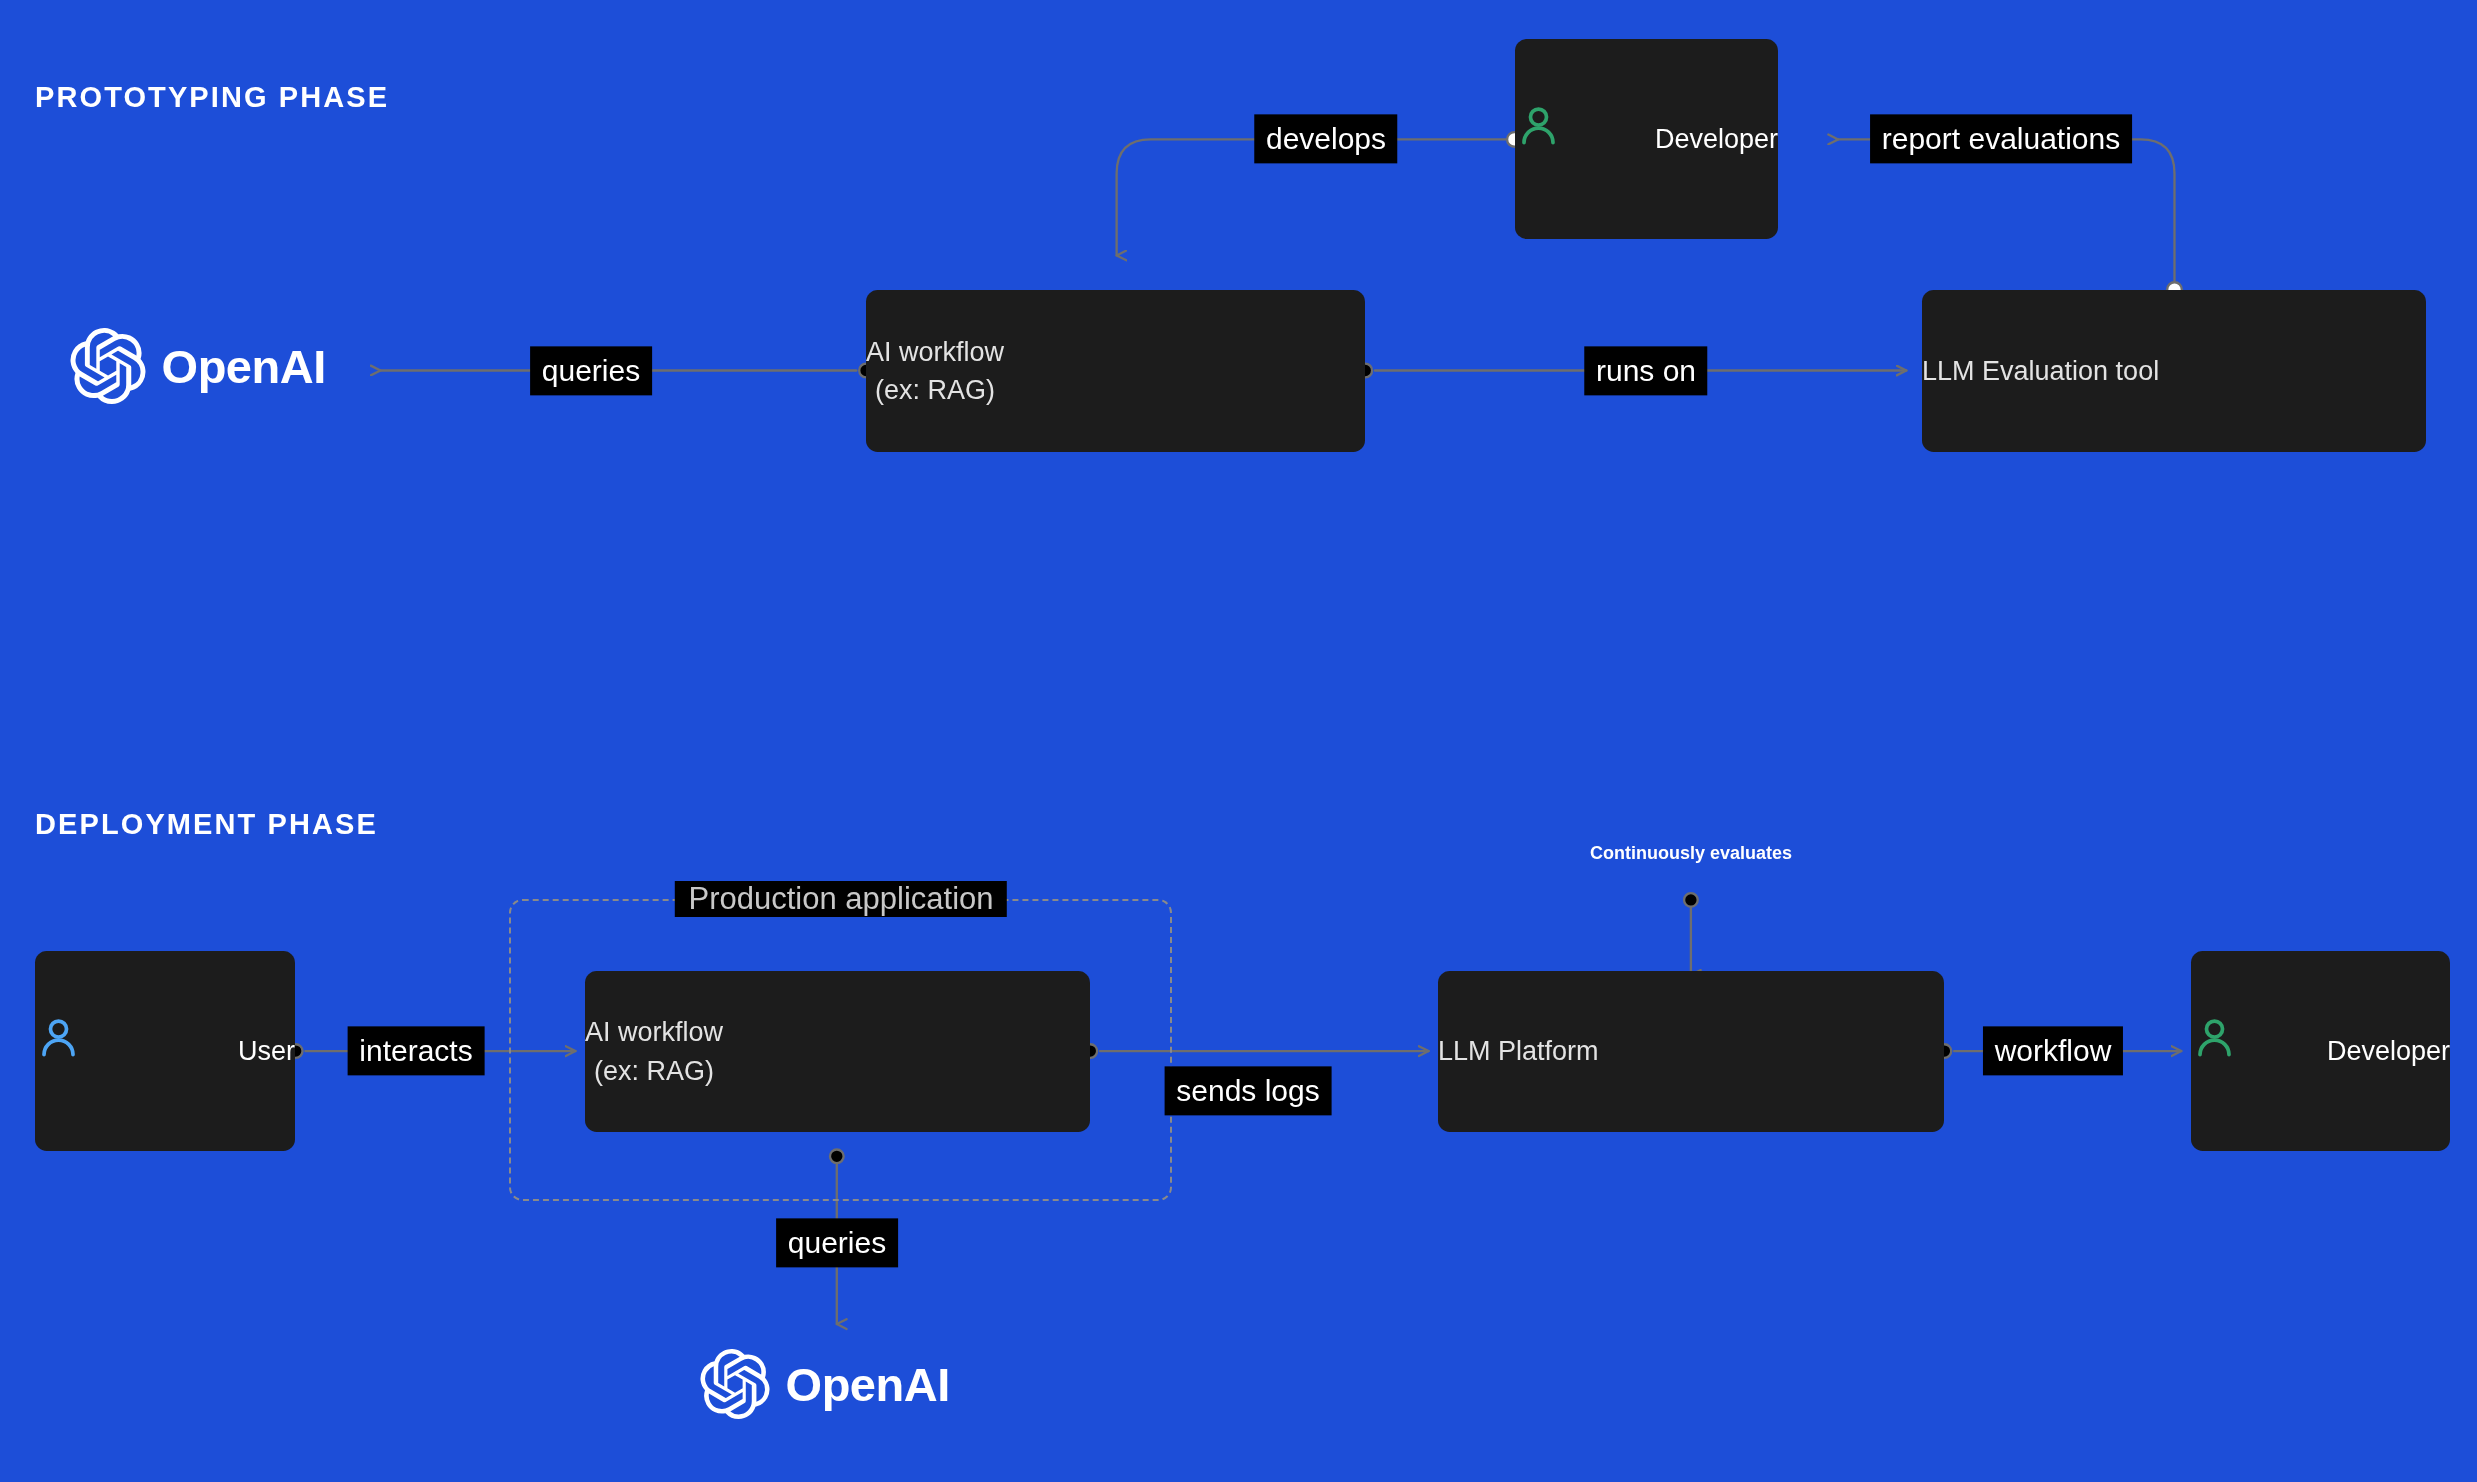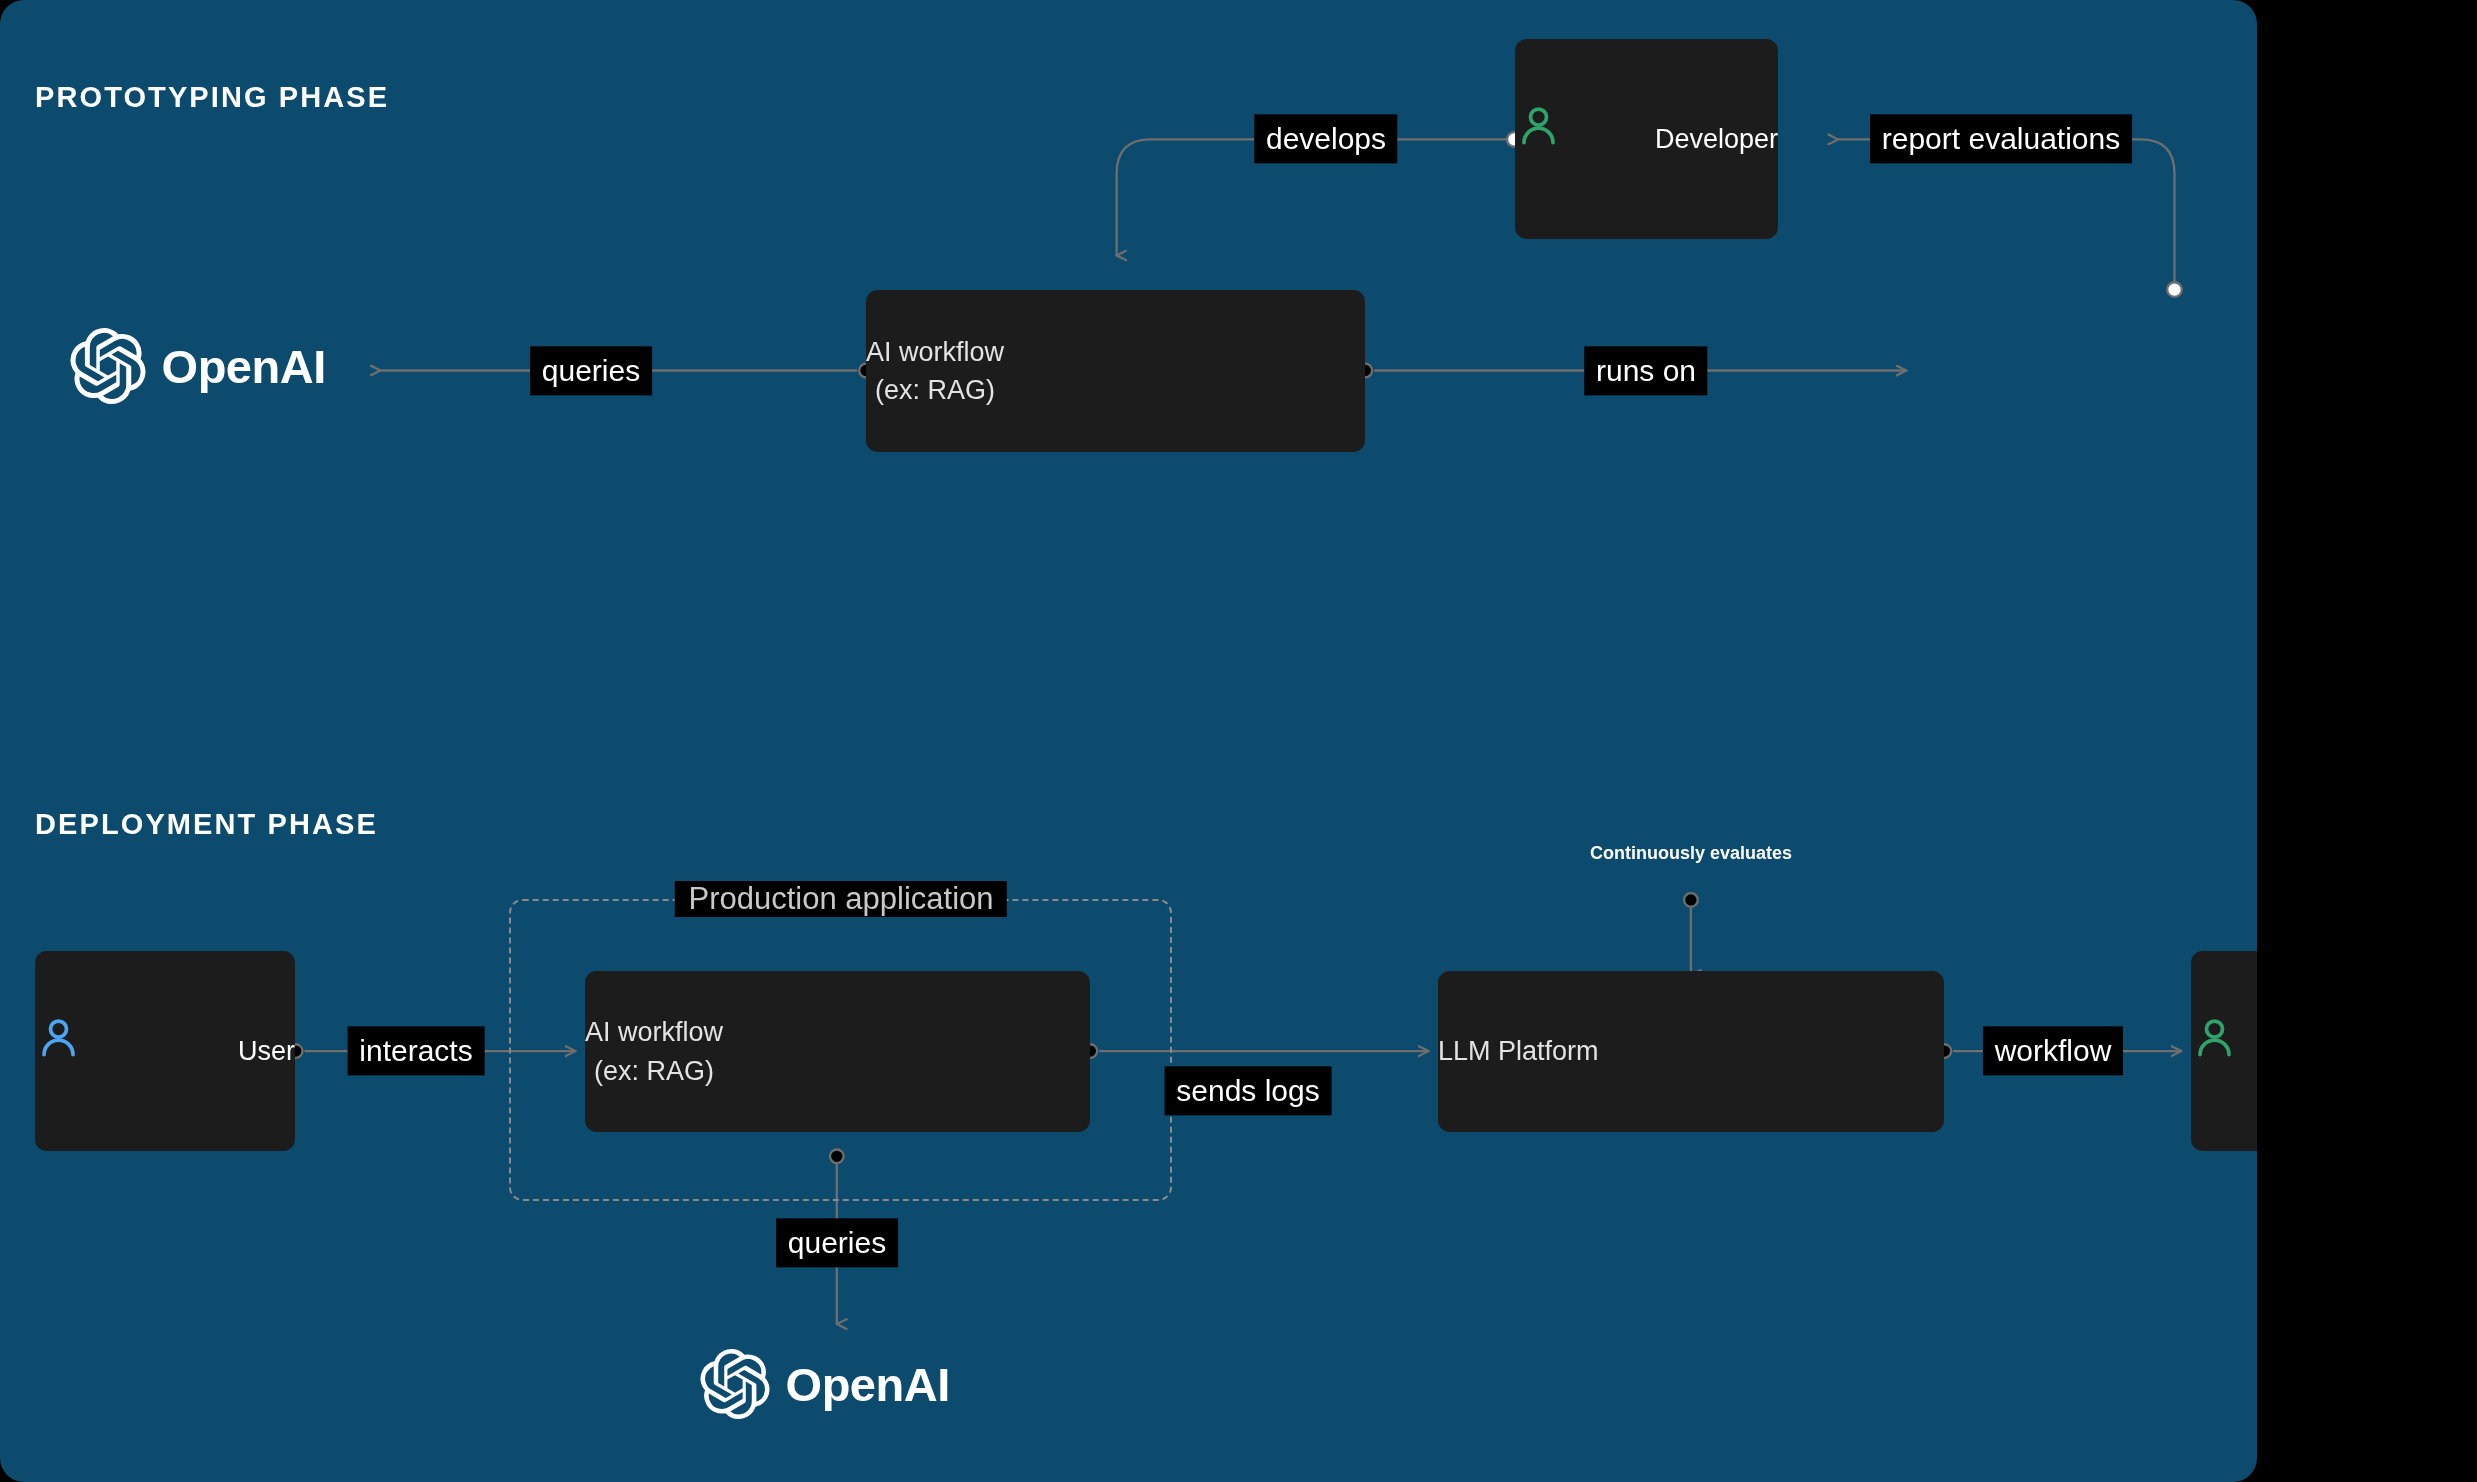--- a/index.html
+++ b/index.html
@@ -1,24 +1,23 @@
 <!DOCTYPE html>
 <html><head>
 <meta charset="utf-8">
 <style>
   html, body {
     margin: 0; padding: 0; background: #000;
     font-family: "Liberation Sans", sans-serif;
   }
   #stage {
     position: relative;
-    width: 2257px; height: 1482px;
-    background: #0c4a6e;
+    width: 2477px; height: 1482px;
+    background: #1d4ed8;
     overflow: hidden;
-    border-radius: 24px;
   }
   .svg-layer {
     position: absolute; left: 0; top: 0;
     width: 2477px; height: 1482px;
     pointer-events: none;
   }
   .phase-title {
     position: absolute;
     color: #ffffff;
     font-size: 29px;
@@ -159,20 +158,23 @@
   </div>
 
   <div class="node" style="left:1515px; top:39px; width:263px; height:200px;">
     <svg class="actor-icon" width="47" height="49" viewBox="0 0 24 24">
       <circle cx="12" cy="7.2" r="4.1" fill="none" stroke="#2ea36b" stroke-width="1.9"></circle>
       <path d="M4.6 20.2a7.4 7.4 0 0 1 14.8 0" fill="none" stroke="#2ea36b" stroke-width="1.9" stroke-linecap="round"></path>
     </svg>
     <div class="actor-label">Developer</div>
   </div>
 
+  <div class="node" style="left:1922px; top:290px; width:504px; height:162px;">
+    <div class="node-label">LLM Evaluation tool</div>
+  </div>
 
   <div class="edge-label" style="left:591px; top:371px;">queries</div>
   <div class="edge-label" style="left:1646px; top:371px;">runs on</div>
   <div class="edge-label" style="left:1326px; top:139px;">develops</div>
   <div class="edge-label" style="left:2001px; top:139px;">report evaluations</div>
 
   <div class="phase-title" style="left:35px; top:808px;">DEPLOYMENT PHASE</div>
 
   <div class="group-box" style="left:509px; top:899px; width:663px; height:302px;"></div>
   <div class="group-title" style="left:841px; top:899px;">Production application</div>

